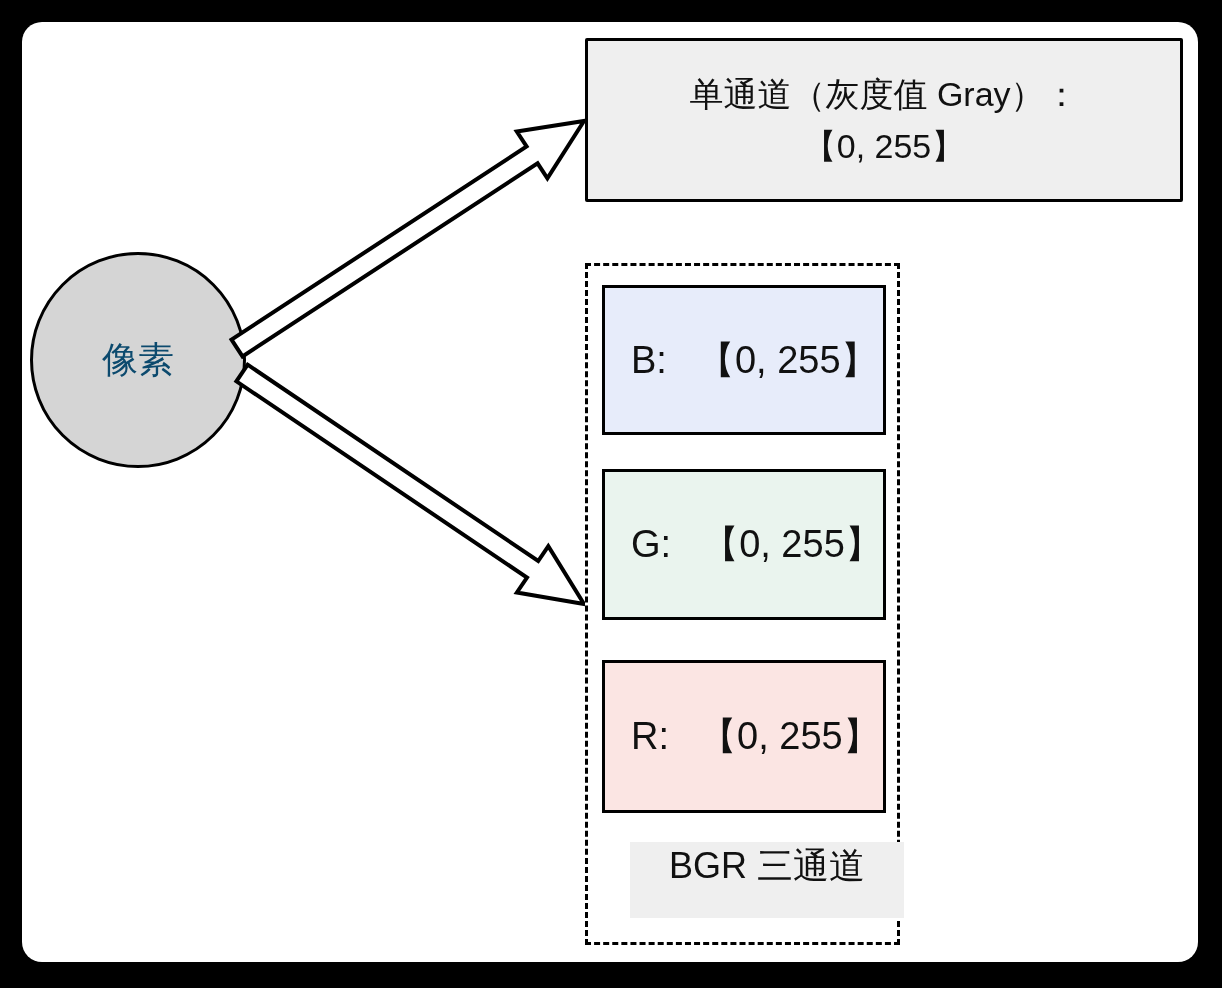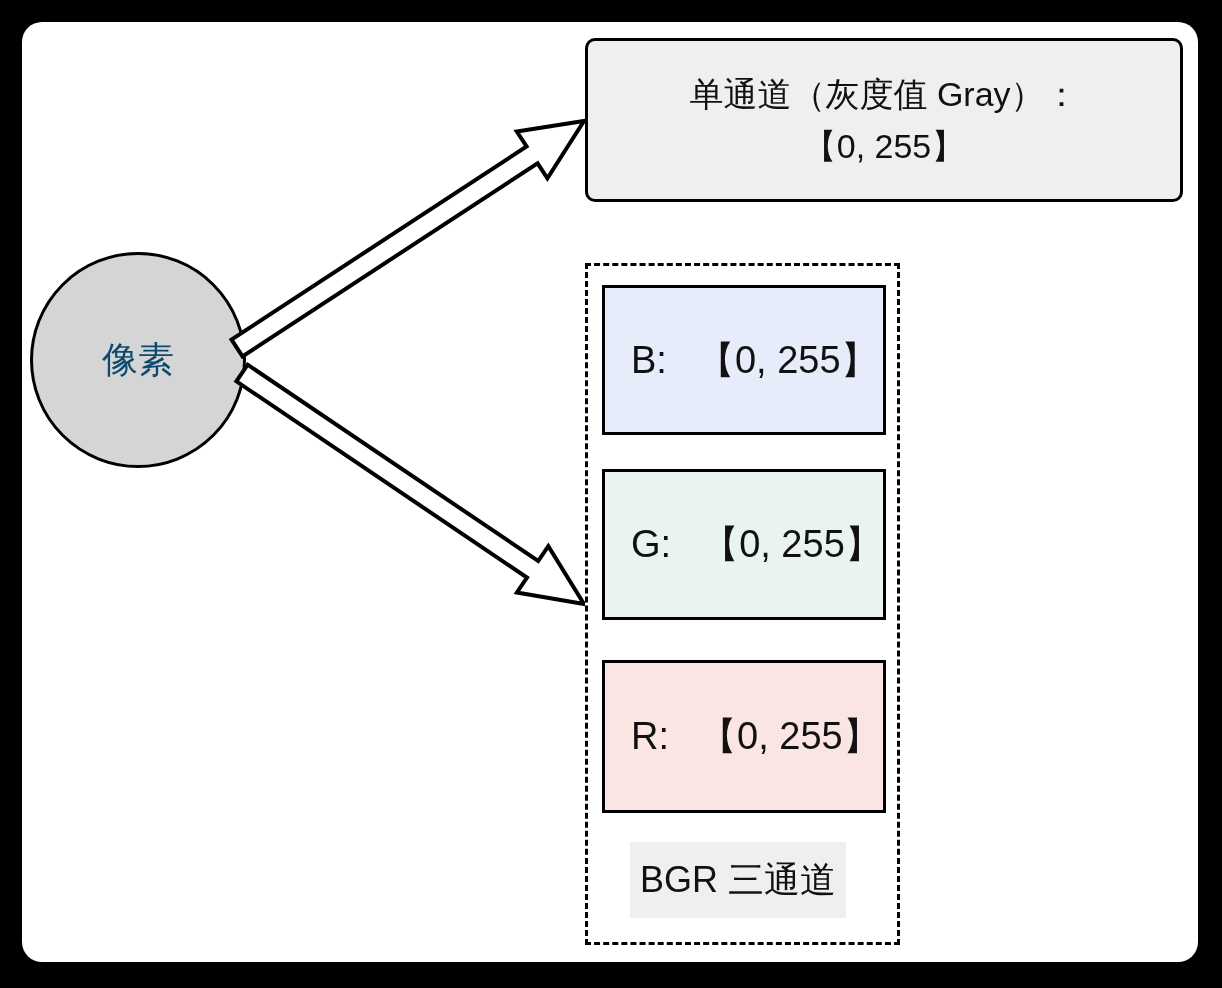--- a/index.html
+++ b/index.html
@@ -50,21 +50,21 @@
     pointer-events: none;
   }
 
   .gray-box {
     left: 585px;
     top: 38px;
     width: 598px;
     height: 164px;
     background: #efefef;
     border: 3px solid #000;
-    border-radius: 10px;
+    border-radius: 2px;
     display: flex;
     flex-direction: column;
     align-items: center;
     justify-content: center;
     font-size: 34px;
     line-height: 52px;
     color: #111;
     text-align: center;
     z-index: 3;
   }
@@ -91,25 +91,24 @@
     color: #111;
     z-index: 4;
   }
   .channel-b { top: 285px; height: 150px; background: #e7ecfa; }
   .channel-g { top: 469px; height: 151px; background: #eaf4ee; }
   .channel-r { top: 660px; height: 153px; background: #fbe5e3; }
 
   .bgr-caption {
     left: 630px;
     top: 842px;
-    width: 216px;
+    width: 274px;
     height: 76px;
     background: #efefef;
     display: flex;
-    align-items: center;
     justify-content: center;
     font-size: 36px;
     color: #111;
     z-index: 4;
   }
 </style>
 </head>
 <body>
 
 <div id="stage">

